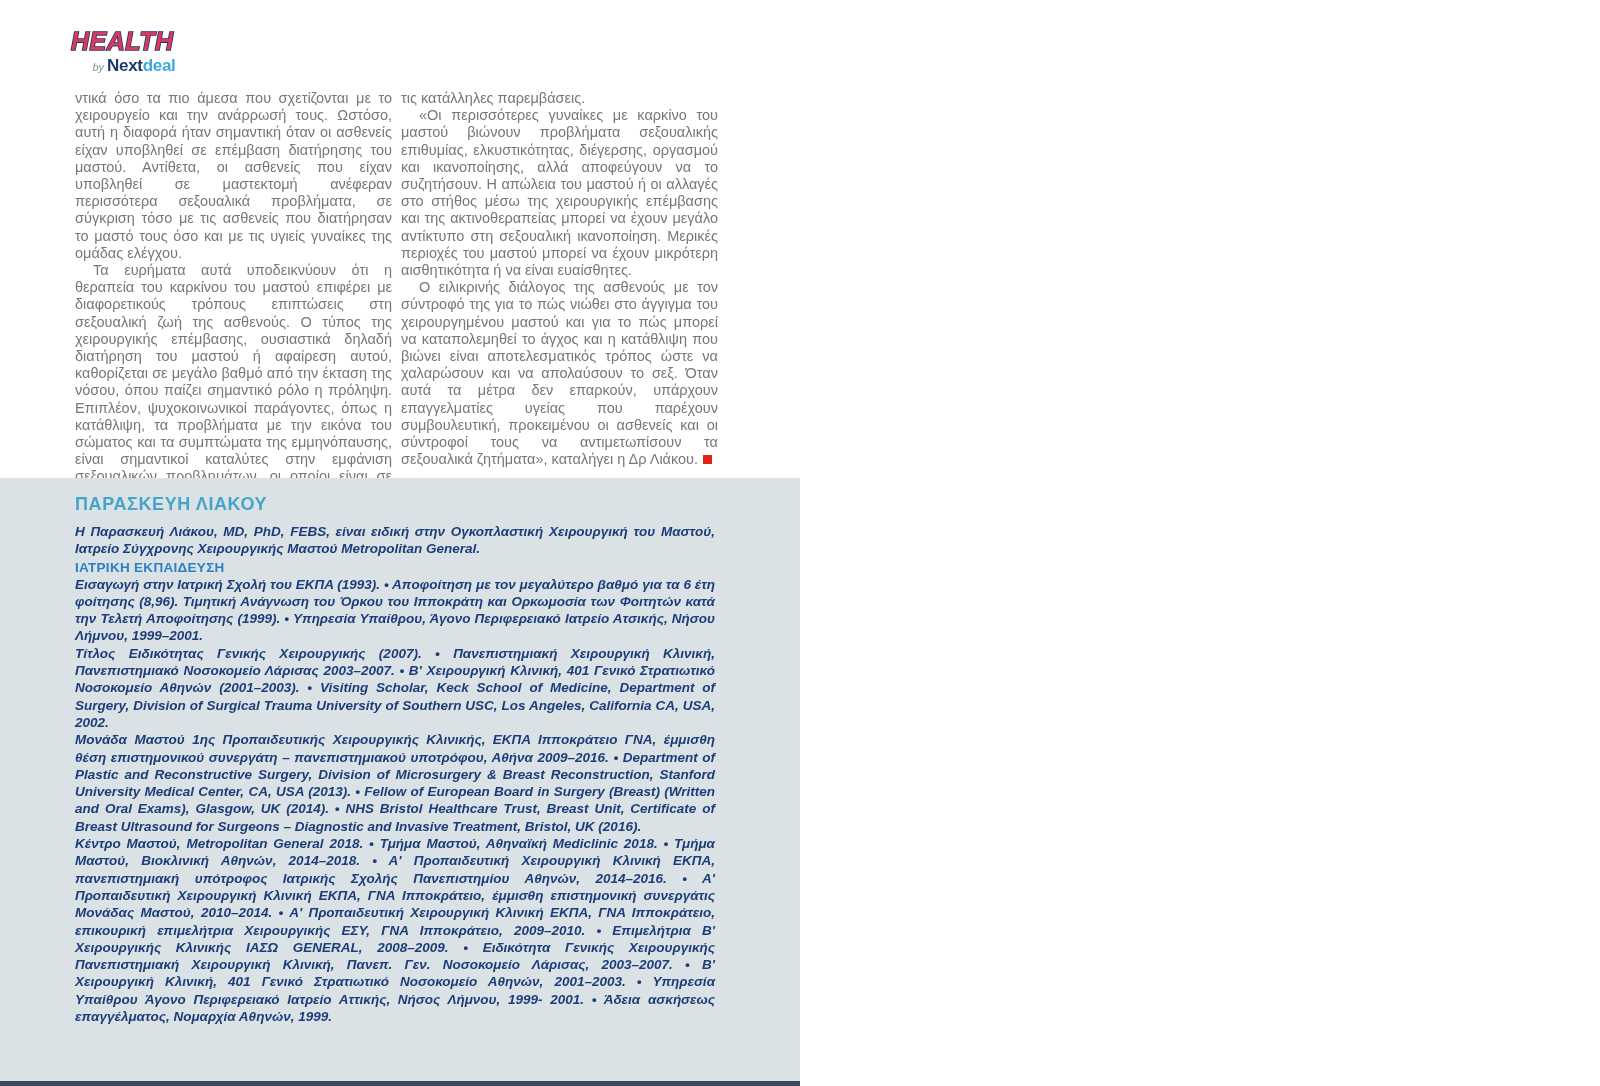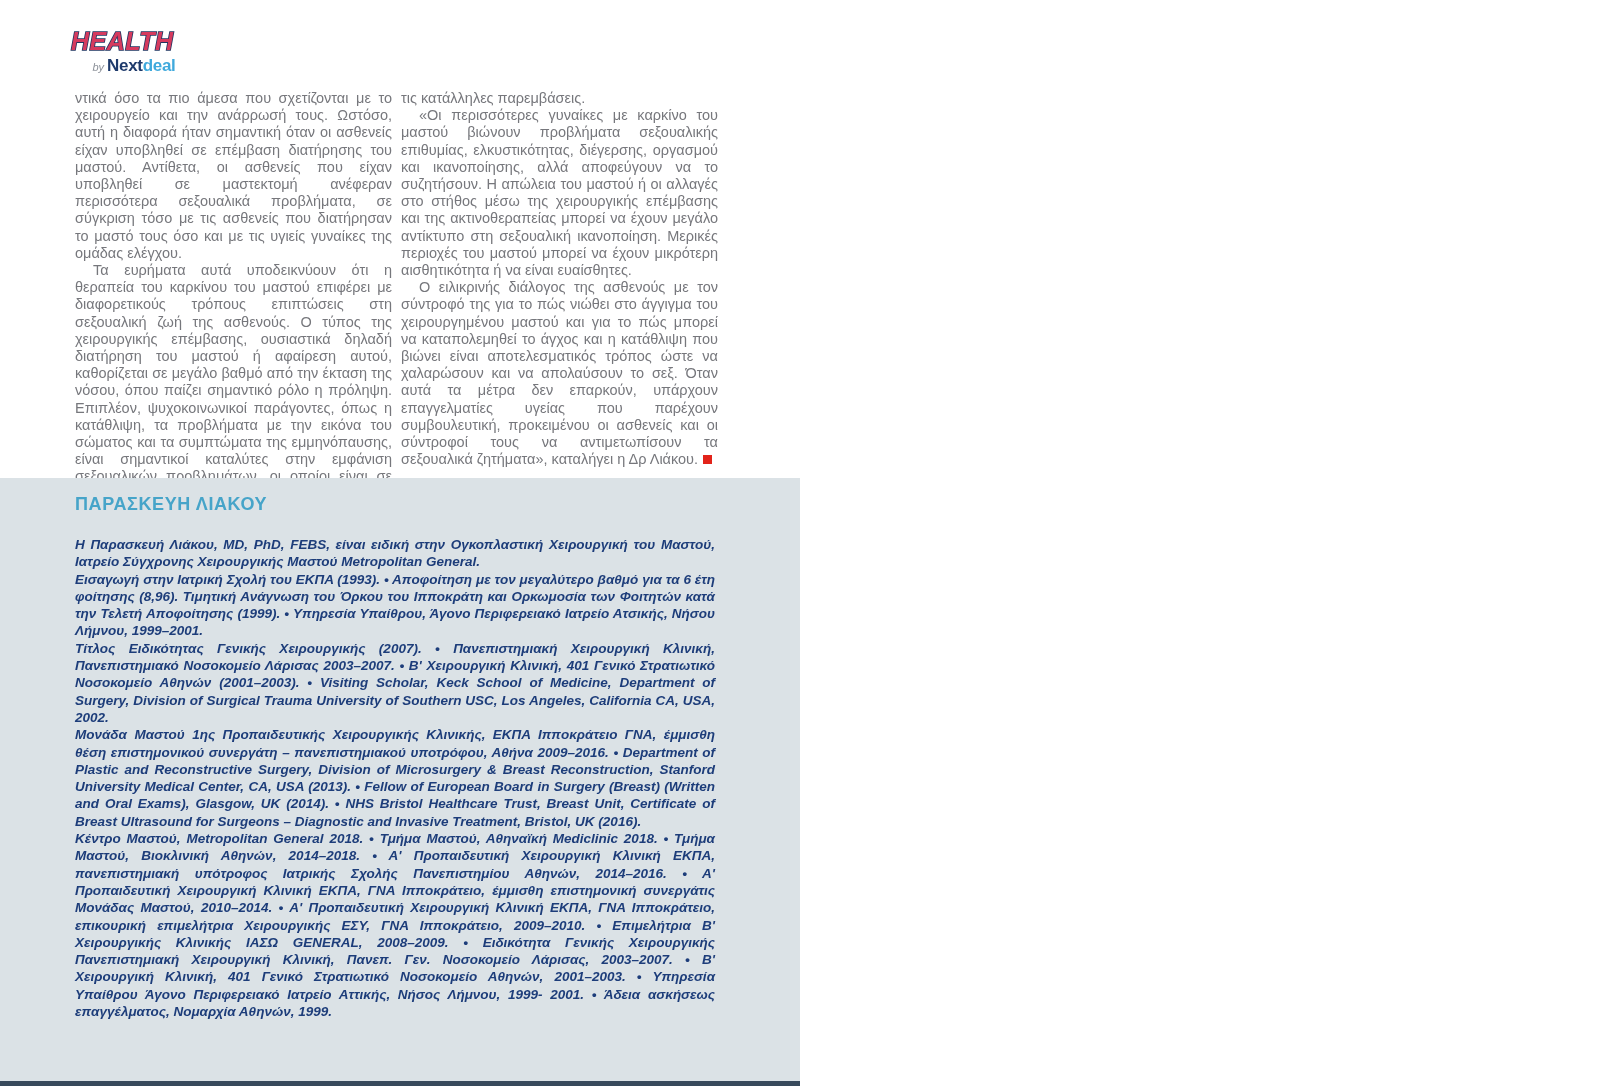--- a/index.html
+++ b/index.html
@@ -15,21 +15,21 @@
 
   
   .article{position:absolute;left:75px;top:90px;display:flex;gap:9px;justify-content:flex-end;}
   .col{width:317px;font-size:14.5px;line-height:17.2px;color:#76777c;text-align:justify;}
   .col p{margin:0;}
   .col p.indent{text-indent:18px;}
   .endmark{display:inline-block;width:9px;height:9px;background:#e2231a;margin-left:5px;vertical-align:baseline;}
 
   
   .bio-panel{position:absolute;left:0;top:478px;width:800px;height:608px;background:#dbe2e6;box-sizing:border-box;padding:16px 85px 0 75px;}
-  .bio-name{margin:0 0 21px 0;font-size:18px;font-weight:bold;color:#46a4c9;letter-spacing:0.6px;}
+  .bio-name{margin:0 0 8px 0;font-size:18px;font-weight:bold;color:#46a4c9;letter-spacing:0.6px;}
   .bio-intro,.bio-body{margin:0;font-size:13.5px;line-height:17.3px;font-weight:bold;color:#1d3d7a;text-align:justify;font-style:italic;}
   .bio-heading{margin:2px 0 1px 0;font-size:13.5px;font-weight:bold;color:#2e7fc2;letter-spacing:0.3px;}
   .bottom-bar{position:absolute;left:0;bottom:0;width:100%;height:5px;background:#37495b;}
 </style>
 </head>
 <body>
 
 <div class="page">
 
   <header class="logo">
@@ -50,20 +50,21 @@
       <p><span>τις κατάλληλες παρεμβάσεις.</span></p>
       <p class="indent"><span>«Οι περισσότερες γυναίκες με καρκίνο του μαστού βιώνουν προβλήματα σεξουαλικής επιθυμίας, ελκυστικότητας, διέγερσης, οργασμού και ικανοποίησης, αλλά αποφεύγουν να το συζητήσουν. Η απώλεια του μαστού ή οι αλλαγές στο στήθος μέσω της χειρουργικής επέμβασης και της ακτινοθεραπείας μπορεί να έχουν μεγάλο αντίκτυπο στη σεξουαλική ικανοποίηση. Μερικές περιοχές του μαστού μπορεί να έχουν μικρότερη αισθητικότητα ή να είναι ευαίσθητες.</span></p>
       <p class="indent"><span>Ο ειλικρινής διάλογος της ασθενούς με τον σύντροφό της για το πώς νιώθει στο άγγιγμα του χειρουργημένου μαστού και για το πώς μπορεί να καταπολεμηθεί το άγχος και η κατάθλιψη που βιώνει είναι αποτελεσματικός τρόπος ώστε να χαλαρώσουν και να απολαύσουν το σεξ. Όταν αυτά τα μέτρα δεν επαρκούν, υπάρχουν επαγγελματίες υγείας που παρέχουν συμβουλευτική, προκειμένου οι ασθενείς και οι σύντροφοί τους να αντιμετωπίσουν τα σεξουαλικά ζητήματα», καταλήγει η Δρ Λιάκου.</span><span class="endmark"></span></p>
     </div>
   </main>
 
   <section class="bio-panel">
     <h2 class="bio-name">ΠΑΡΑΣΚΕΥΗ ΛΙΑΚΟΥ</h2>
     <p class="bio-intro">Η Παρασκευή Λιάκου, MD, PhD, FEBS, είναι ειδική στην Ογκοπλαστική Χειρουργική του Μαστού, Ιατρείο Σύγχρονης Χειρουργικής Μαστού Metropolitan General.</p>
 
+    <h3 class="bio-heading">ΙΑΤΡΙΚΗ ΕΚΠΑΙΔΕΥΣΗ</h3>
     <p class="bio-body">Εισαγωγή στην Ιατρική Σχολή του ΕΚΠΑ (1993). • Αποφοίτηση με τον μεγαλύτερο βαθμό για τα 6 έτη φοίτησης (8,96). Τιμητική Ανάγνωση του Όρκου του Ιπποκράτη και Ορκωμοσία των Φοιτητών κατά την Τελετή Αποφοίτησης (1999). • Υπηρεσία Υπαίθρου, Άγονο Περιφερειακό Ιατρείο Ατσικής, Νήσου Λήμνου, 1999–2001.</p>
 
     <p class="bio-body">Τίτλος Ειδικότητας Γενικής Χειρουργικής (2007). • Πανεπιστημιακή Χειρουργική Κλινική, Πανεπιστημιακό Νοσοκομείο Λάρισας 2003–2007. • Β' Χειρουργική Κλινική, 401 Γενικό Στρατιωτικό Νοσοκομείο Αθηνών (2001–2003). • Visiting Scholar, Keck School of Medicine, Department of Surgery, Division of Surgical Trauma University of Southern USC, Los Angeles, California CA, USA, 2002.</p>
 
     <p class="bio-body">Μονάδα Μαστού 1ης Προπαιδευτικής Χειρουργικής Κλινικής, ΕΚΠΑ Ιπποκράτειο ΓΝΑ, έμμισθη θέση επιστημονικού συνεργάτη – πανεπιστημιακού υποτρόφου, Αθήνα 2009–2016. • Department of Plastic and Reconstructive Surgery, Division of Microsurgery &amp; Breast Reconstruction, Stanford University Medical Center, CA, USA (2013). • Fellow of European Board in Surgery (Breast) (Written and Oral Exams), Glasgow, UK (2014). • NHS Bristol Healthcare Trust, Breast Unit, Certificate of Breast Ultrasound for Surgeons – Diagnostic and Invasive Treatment, Bristol, UK (2016).</p>
 
     <p class="bio-body">Κέντρο Μαστού, Metropolitan General 2018. • Τμήμα Μαστού, Αθηναϊκή Mediclinic 2018. • Τμήμα Μαστού, Βιοκλινική Αθηνών, 2014–2018. • Α' Προπαιδευτική Χειρουργική Κλινική ΕΚΠΑ, πανεπιστημιακή υπότροφος Ιατρικής Σχολής Πανεπιστημίου Αθηνών, 2014–2016. • Α' Προπαιδευτική Χειρουργική Κλινική ΕΚΠΑ, ΓΝΑ Ιπποκράτειο, έμμισθη επιστημονική συνεργάτις Μονάδας Μαστού, 2010–2014. • Α' Προπαιδευτική Χειρουργική Κλινική ΕΚΠΑ, ΓΝΑ Ιπποκράτειο, επικουρική επιμελήτρια Χειρουργικής ΕΣΥ, ΓΝΑ Ιπποκράτειο, 2009–2010. • Επιμελήτρια Β' Χειρουργικής Κλινικής ΙΑΣΩ GENERAL, 2008–2009. • Ειδικότητα Γενικής Χειρουργικής Πανεπιστημιακή Χειρουργική Κλινική, Πανεπ. Γεν. Νοσοκομείο Λάρισας, 2003–2007. • Β' Χειρουργική Κλινική, 401 Γενικό Στρατιωτικό Νοσοκομείο Αθηνών, 2001–2003. • Υπηρεσία Υπαίθρου Άγονο Περιφερειακό Ιατρείο Αττικής, Νήσος Λήμνου, 1999- 2001. • Άδεια ασκήσεως επαγγέλματος, Νομαρχία Αθηνών, 1999.</p>
 
     <div class="bottom-bar"></div>
   </section>

